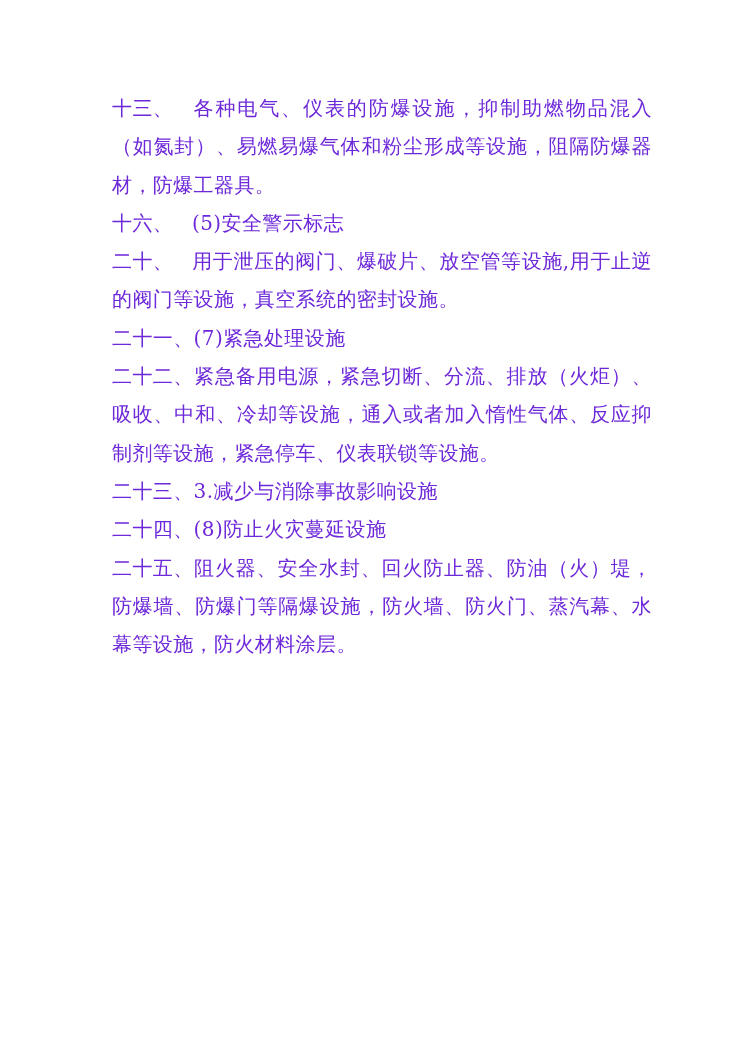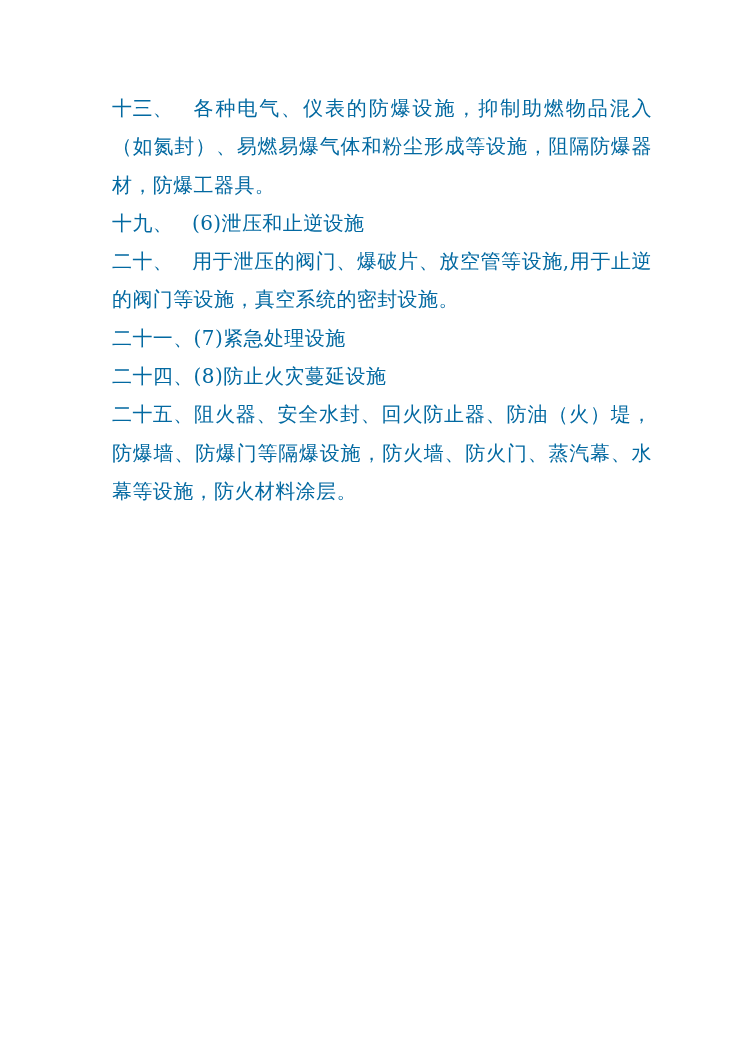--- a/index.html
+++ b/index.html
@@ -13,21 +13,21 @@
     height: 1052px;
     background: #ffffff;
     overflow: hidden;
     font-family: "DejaVu Serif", "Liberation Serif", serif;
   }
   .content {
     position: absolute;
     top: 89px;
     left: 112px;
     width: 540px;
-    color: #0369a1;
+    color: #6d28d9;
   }
   p.item {
     margin: 0;
     padding: 0;
     font-size: 20px;
     line-height: 38.3px;
     text-align: justify;
     letter-spacing: 0.4px;
     word-break: break-all;
   }
@@ -39,30 +39,32 @@
 </head>
 <body>
 
 <div class="page">
   <div class="content">
 
     <p class="item"><span class="num">十三、</span><span>各种电气、仪表的防爆设施，抑制助燃物品混入（如氮封）、易燃易爆气体和粉尘形成等设施，阻隔防爆器材，防爆工器具。</span></p>
 
 
 
+    <p class="item"><span class="num">十六、</span><span>(5)安全警示标志</span></p>
 
 
 
-    <p class="item"><span class="num">十九、</span><span>(6)泄压和止逆设施</span></p>
 
     <p class="item"><span class="num">二十、</span><span>用于泄压的阀门、爆破片、放空管等设施,用于止逆的阀门等设施，真空系统的密封设施。</span></p>
 
     <p class="item"><span class="num">二十一、</span><span>(7)紧急处理设施</span></p>
 
+    <p class="item"><span class="num">二十二、</span><span>紧急备用电源，紧急切断、分流、排放（火炬）、吸收、中和、冷却等设施，通入或者加入惰性气体、反应抑制剂等设施，紧急停车、仪表联锁等设施。</span></p>
 
+    <p class="item"><span class="num">二十三、</span><span>3.减少与消除事故影响设施</span></p>
 
     <p class="item"><span class="num">二十四、</span><span>(8)防止火灾蔓延设施</span></p>
 
     <p class="item"><span class="num">二十五、</span><span>阻火器、安全水封、回火防止器、防油（火）堤，防爆墙、防爆门等隔爆设施，防火墙、防火门、蒸汽幕、水幕等设施，防火材料涂层。</span></p>
 
 
   </div>
 </div>
 
 </body></html>

